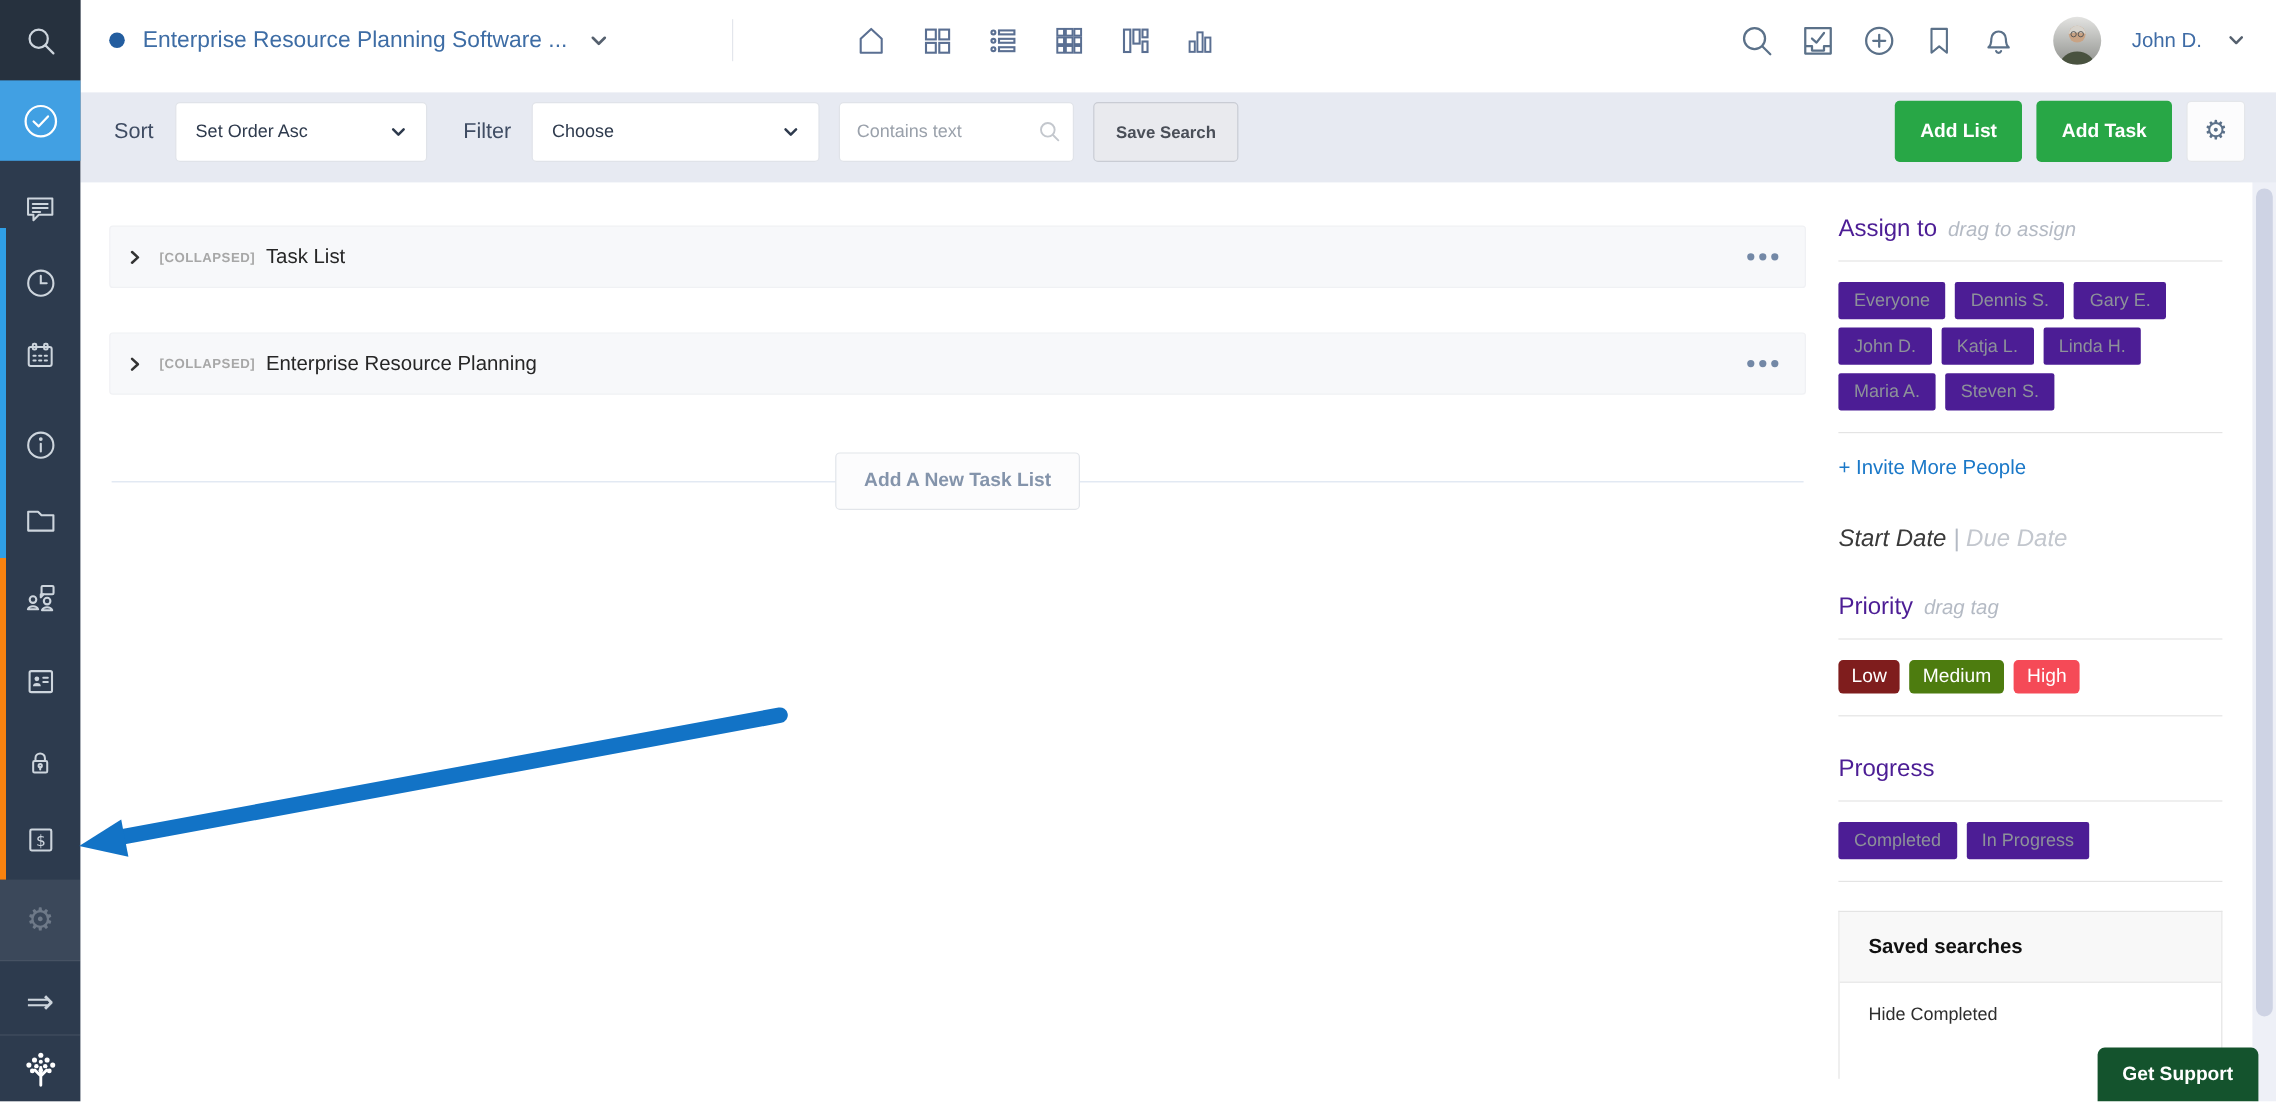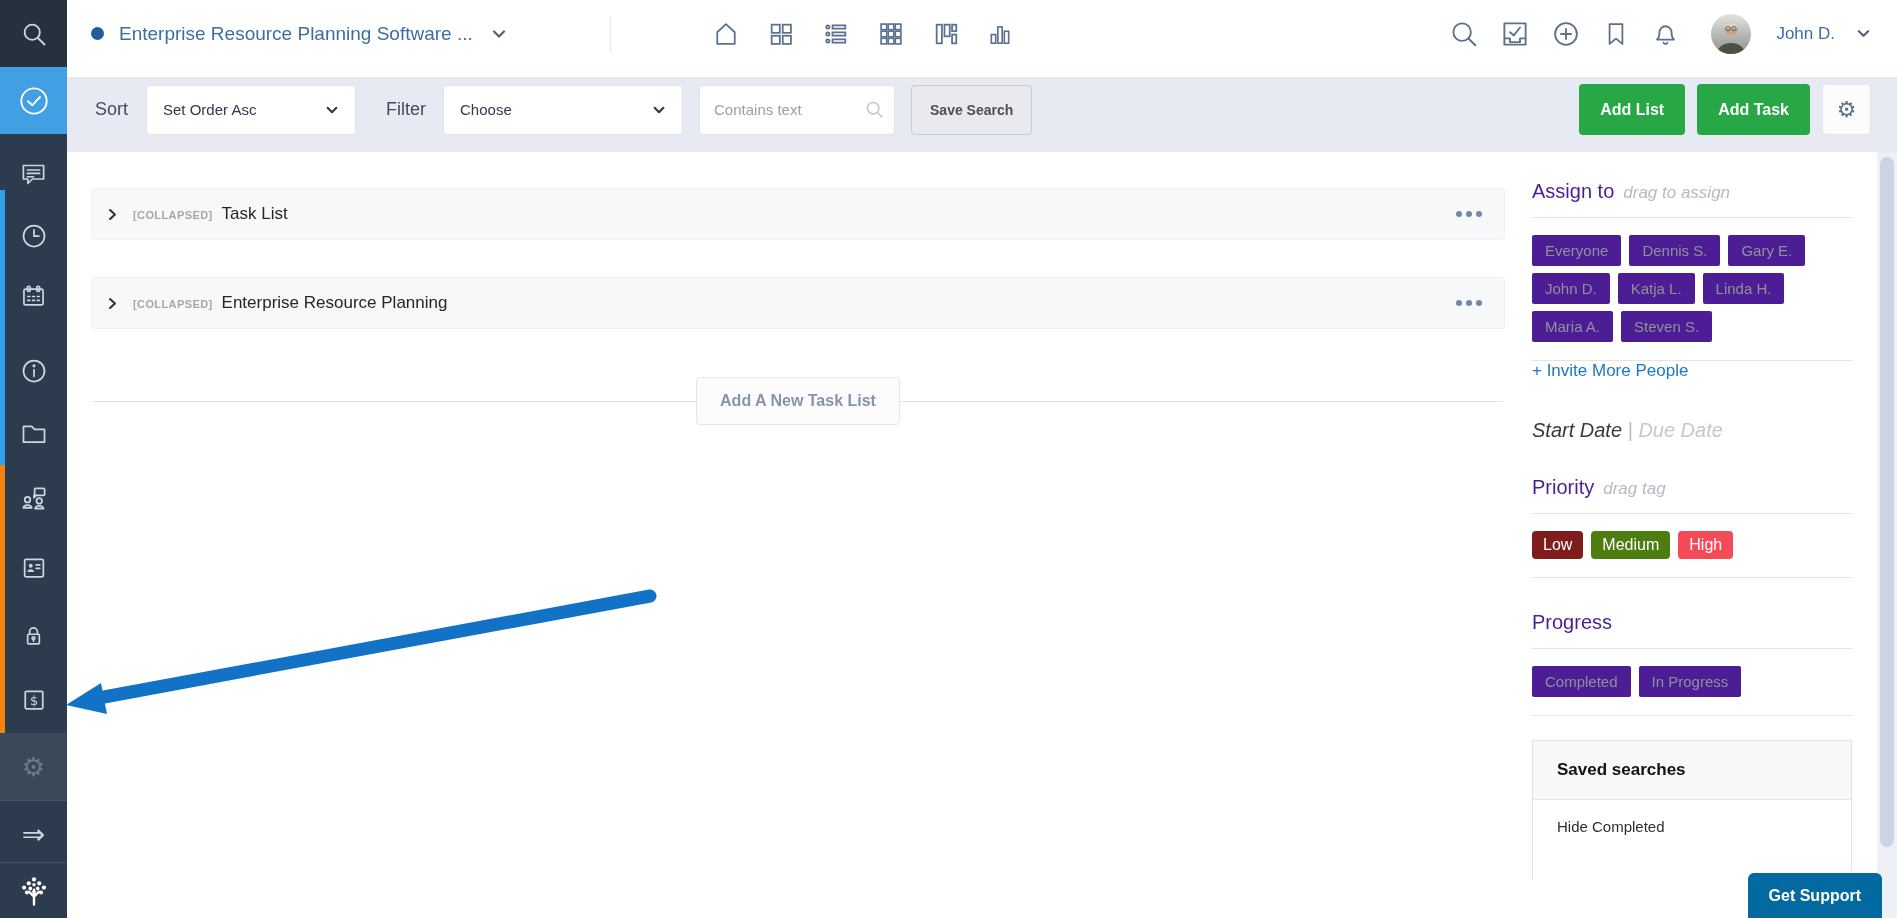--- a/index.html
+++ b/index.html
@@ -66,21 +66,21 @@
   .btn-addlist { position:relative; z-index:2; background:#fcfcfd; border:1px solid #e2e5ea; border-radius:4px; padding:14px 23px; font-size:16px; font-weight:bold; color:#8494ab; cursor:pointer; font-family:"Liberation Sans",sans-serif; }
 
   
   .rightbar { position:absolute; left:1532px; top:152px; width:320px; height:766px; background:#fff; }
   .rb-head { display:flex; align-items:baseline; gap:9px; margin-top:28px; }
   .rb-title { font-size:20px; color:#4c1d95; }
   .rb-hint { font-size:17px; font-style:italic; color:#b4bac4; }
   .rb-hr { border:none; border-top:1px solid #e4e4e4; margin:14px 0 0 0; }
   .tagwrap { display:flex; flex-wrap:wrap; gap:7px 8px; margin-top:17px; }
   .pill-gray { background:#4c1d95; color:#8d9299; font-size:15px; padding:7px 13px; border-radius:2px; cursor:grab; }
-  .invite { display:inline-block; color:#1a78c8; font-size:17px; text-decoration:none; cursor:pointer; }
+  .invite { display:inline-block; margin-top:19px; color:#1a78c8; font-size:17px; text-decoration:none; cursor:pointer; }
   .date-head { margin-top:38px; font-size:20px; font-style:italic; }
   .dh-start { color:#3a3a3a; }
   .dh-sep { color:#b4bac4; }
   .dh-due { color:#c3c7ce; }
   .datebox { margin-top:17px; height:51px; border:1px solid #d9dde3; border-radius:6px; display:flex; align-items:center; padding-left:15px; gap:14px; cursor:pointer; background:#fff; }
   .datebox .cal { color:#c7cad1; display:flex; }
   .datebox span { font-size:17px; color:#8e939e; }
   .pr-head { margin-top:34px; }
   .pill-color { color:#fff; font-size:16px; padding:5px 11px; border-radius:4px; cursor:grab; }
   .prog-head { margin-top:33px; }
@@ -461,18 +461,18 @@
   <div class="saved">
     <div class="saved-head">Saved searches</div>
     <div class="saved-item">Hide Completed</div>
   </div>
 </aside>
 
 <div class="page-scrollbar">
     <div class="thumb"></div>
   </div>
 
-<button class="get-support" style="background-color: #0369a1;">Get Support</button>
+<button class="get-support" style="background-color: #14532d;">Get Support</button>
 
 <svg class="arrow-overlay" viewBox="0 0 1897 918">
   <line x1="650" y1="596" x2="104" y2="697" stroke="#1273c6" stroke-width="13" stroke-linecap="round"></line>
   <polygon points="66,705 101,683 107,714" fill="#1273c6"></polygon>
 </svg>
 
 </body></html>

